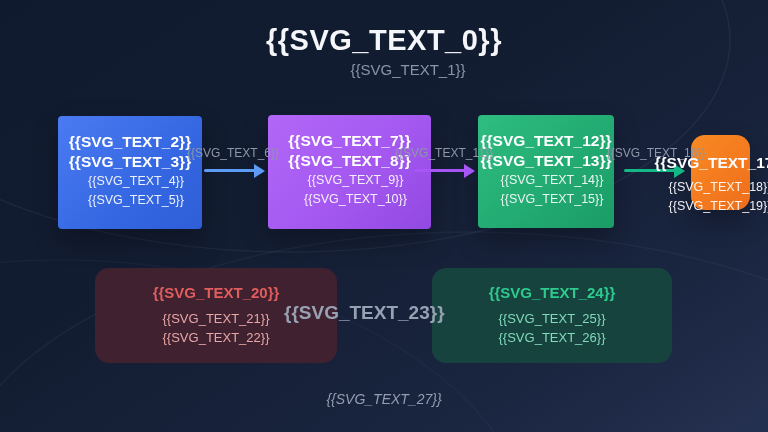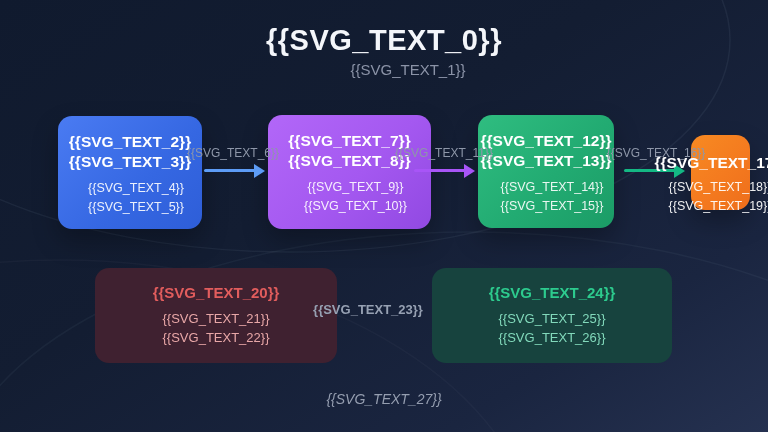--- a/index.html
+++ b/index.html
@@ -11,25 +11,25 @@
   .arcs{position:absolute;inset:0;pointer-events:none;}
   .title{
     position:absolute;left:0;top:24px;width:768px;text-align:center;
     color:#f4f6fa;font-size:29px;font-weight:bold;letter-spacing:.5px;
   }
   .subtitle{
     position:absolute;left:0;top:61px;width:768px;text-align:center;
     color:#8b93a7;font-size:15px;margin-left:24px;
   }
   .node{
-    position:absolute;border-radius:14px;color:#fff;text-align:center;
+    position:absolute;border-radius:4px;color:#fff;text-align:center;
     box-shadow:0 12px 26px rgba(0,0,0,.28);padding-top:16px;box-sizing:border-box;
   }
   .node .bold-line{font-size:15.5px;font-weight:bold;line-height:20px;white-space:nowrap;}
-  .node .subs{margin-top:7px;padding-left:12px;}
+  .node .subs{padding-left:12px;}
   .node .sub-line{font-size:12.5px;line-height:19px;color:rgba(255,255,255,.9);white-space:nowrap;}
   .node-blue{left:58px;top:116px;width:144px;height:113px;
     background:linear-gradient(135deg,#4a7bf2 0%,#3567e2 60%,#2e5ed8 100%);}
   .node-purple{left:268px;top:115px;width:163px;height:114px;
     background:linear-gradient(135deg,#b267f8 0%,#a458f0 55%,#9149e2 100%);}
   .node-green{left:478px;top:115px;width:136px;height:113px;
     background:linear-gradient(135deg,#2fbd80 0%,#22ab72 55%,#1b9c66 100%);}
   .node-orange{left:691px;top:135px;width:59px;height:75px;border-radius:14px;padding:0;
     background:linear-gradient(135deg,#f78a22 0%,#f47a1f 55%,#ee6e1b 100%);}
   .orange-label{
@@ -59,22 +59,22 @@
   .panel .panel-title{font-size:15px;font-weight:bold;line-height:20px;white-space:nowrap;}
   .panel .panel-subs{margin-top:6px;}
   .panel .panel-line{font-size:13px;line-height:19px;white-space:nowrap;}
   .panel-red{left:95px;width:242px;background:#3f2130;}
   .panel-red .panel-title{color:#e25d5d;}
   .panel-red .panel-line{color:#e8a7a7;}
   .panel-green{left:432px;width:240px;background:#17433e;}
   .panel-green .panel-title{color:#2dcb8e;}
   .panel-green .panel-line{color:#82d9bb;}
   .divider-label{
-    position:absolute;left:268px;top:302px;width:200px;text-align:center;z-index:4;
-    color:#97a1b3;font-size:13px;font-weight:bold;white-space:nowrap;
+    position:absolute;left:284px;top:302px;width:200px;text-align:left;z-index:4;
+    color:#97a1b3;font-size:19px;font-weight:bold;white-space:nowrap;
   }
   .footer{
     position:absolute;left:0;top:391px;width:768px;text-align:center;
     color:#959eb0;font-size:14px;font-style:italic;
   }
 </style>
 </head>
 <body>
 
 <div class="stage">

